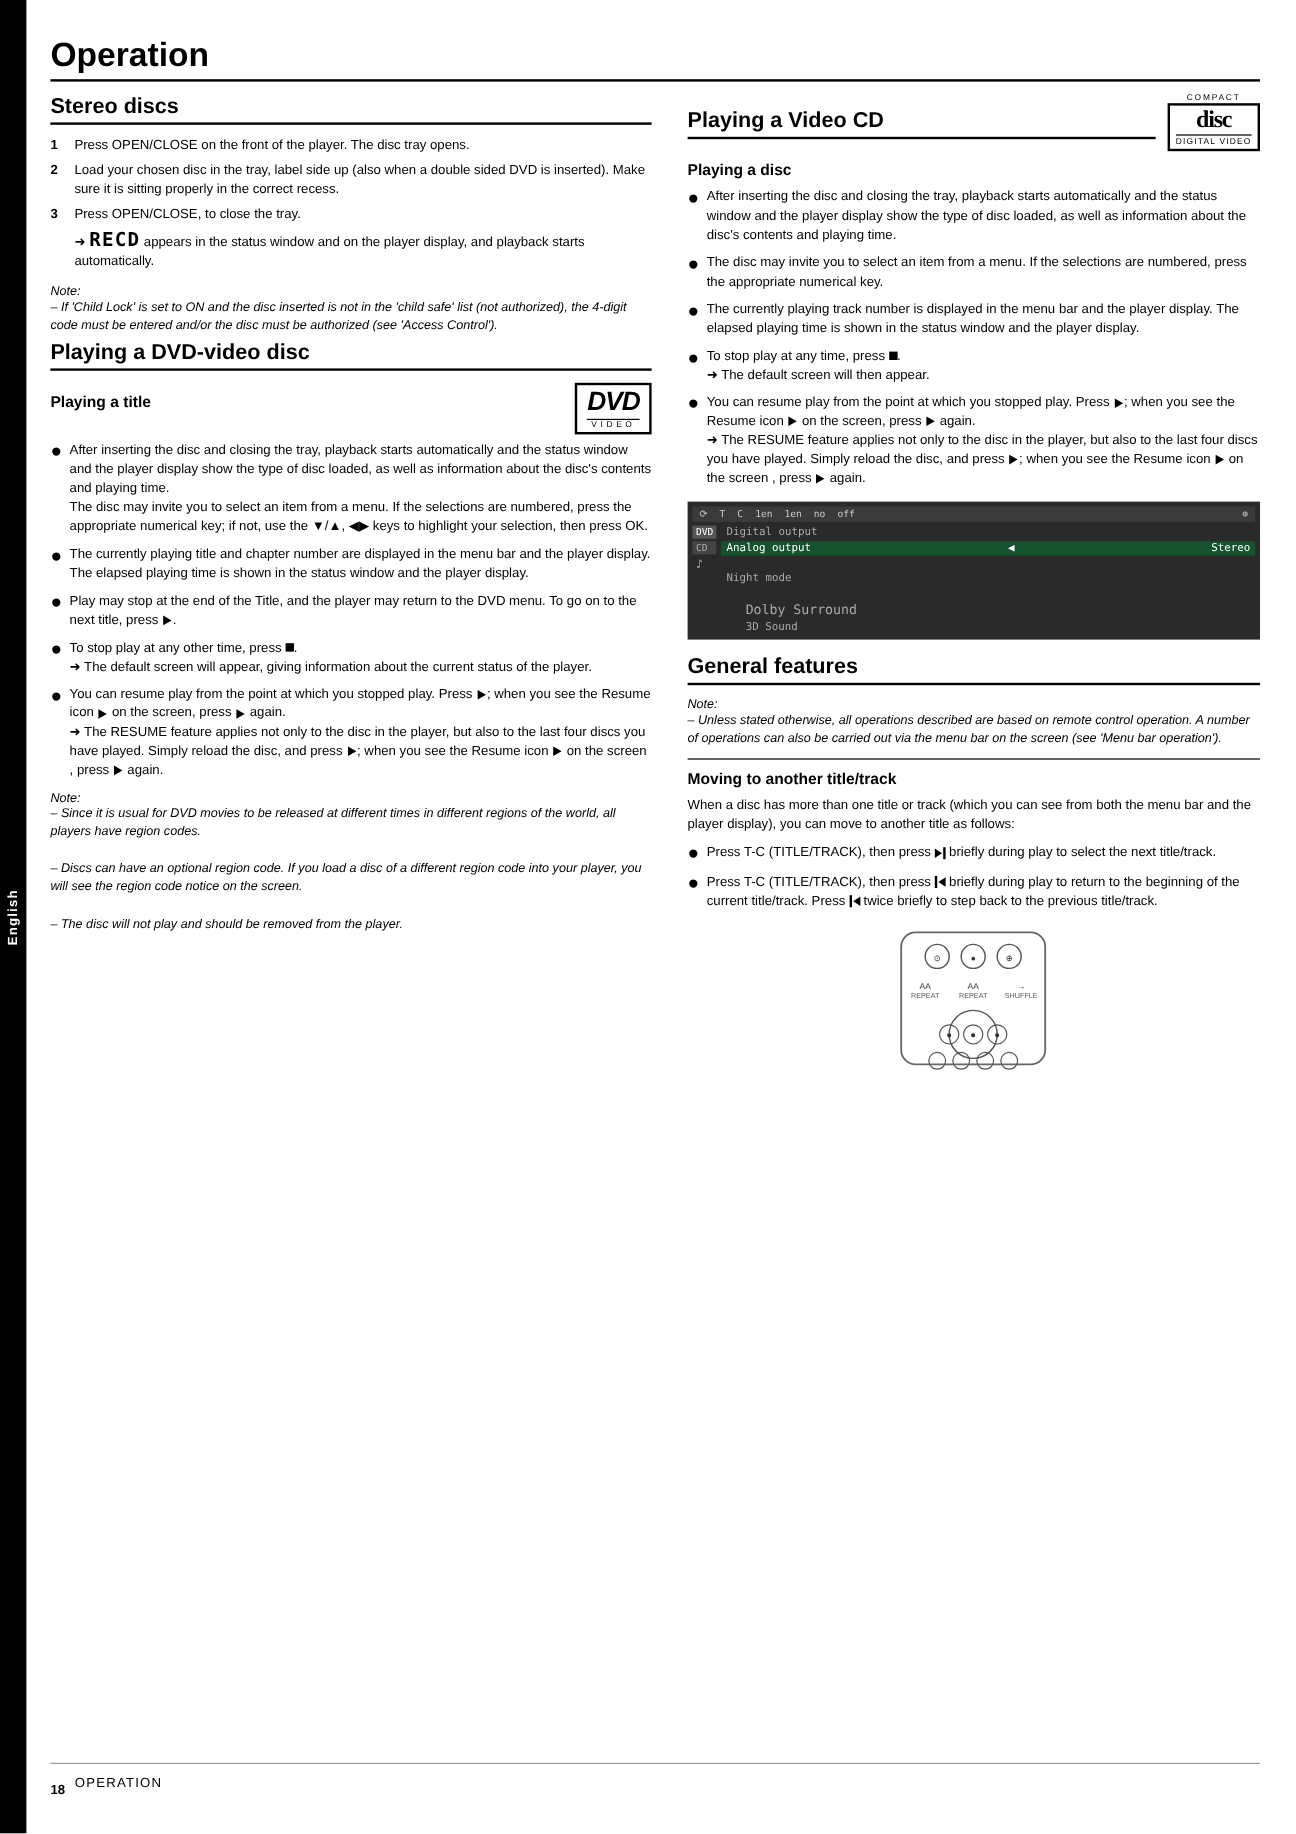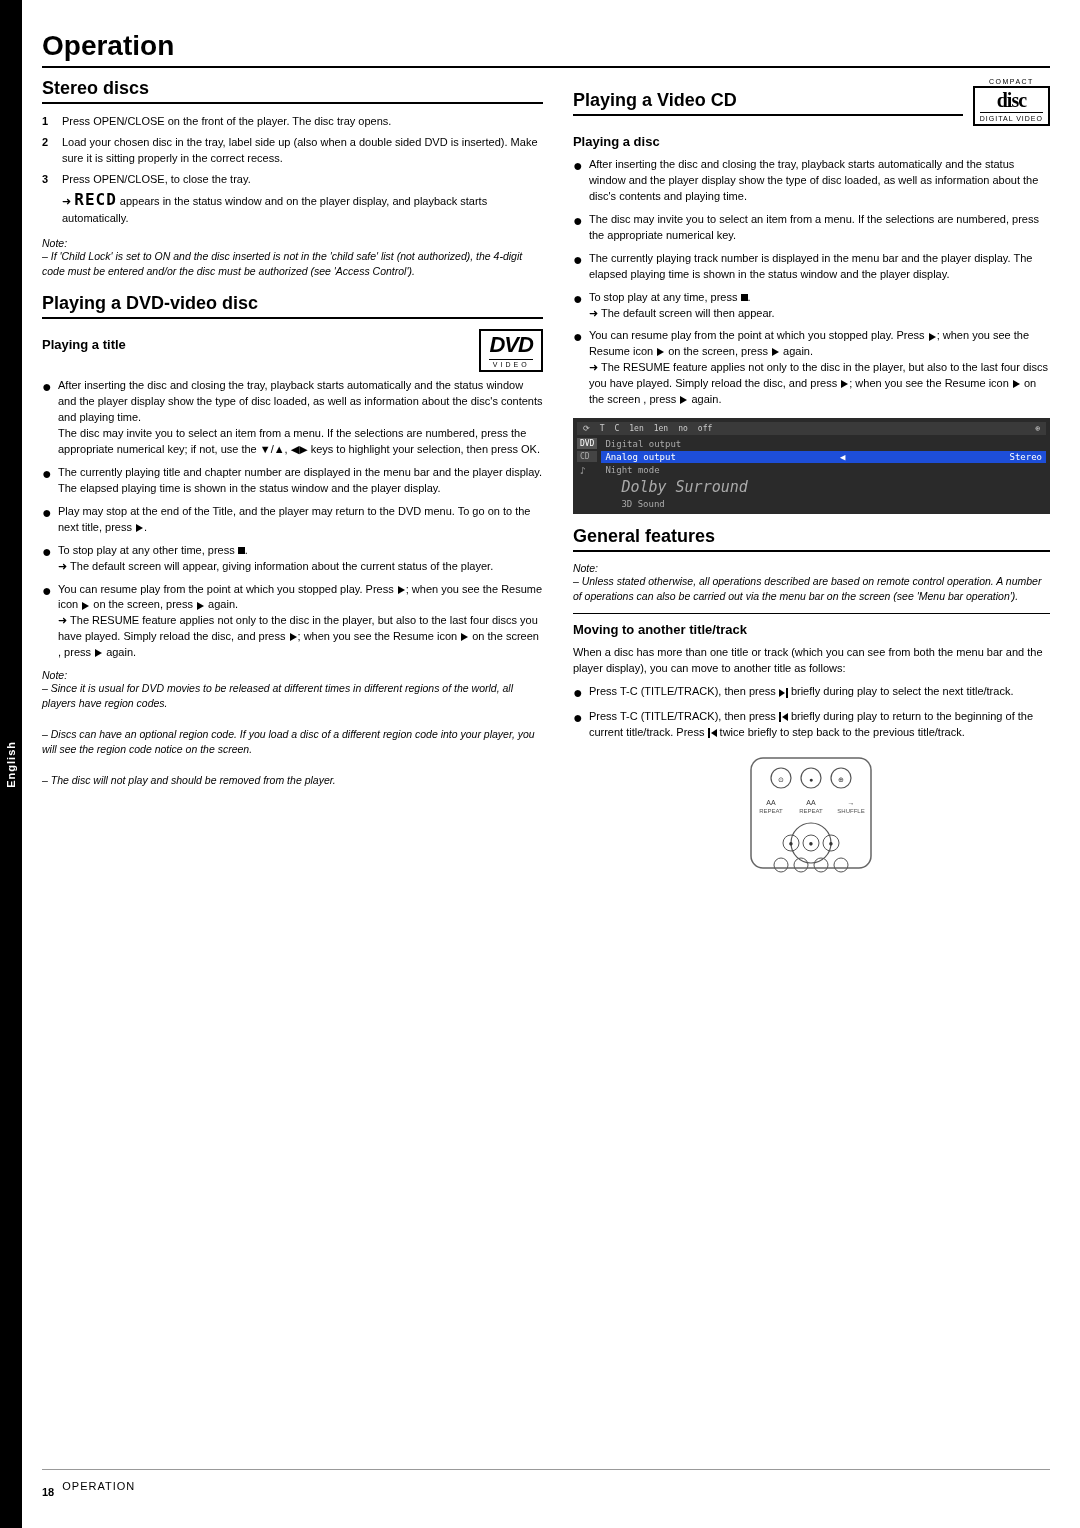--- a/index.html
+++ b/index.html
@@ -186,21 +186,21 @@
                 <span style="margin-left:0px">➜ <span class="recd">RECD</span> appears in the status window and on the player display, and playback starts automatically.</span>
               </span>
             </li>
           </ol>
           <div>
             <span class="note-label">Note:</span>
             <div class="note-text">– If 'Child Lock' is set to ON and the disc inserted is not in the 'child safe' list (not authorized), the 4-digit code must be entered and/or the disc must be authorized (see 'Access Control').</div>
           </div>
         </div>
 
-        <div style="margin-top:14px;">
+        <div style="margin-top:4px;">
           <div class="section-title">Playing a DVD-video disc</div>
 
           <div style="display:flex; align-items:flex-start; margin-bottom:6px;">
             <div style="flex:1">
               <div class="sub-title">Playing a title</div>
             </div>
             <div style="border:2px solid #000; padding:2px 8px; font-size:22px; font-weight:bold; font-style:italic; letter-spacing:-1px; line-height:1.1; margin-left:12px; flex-shrink:0;">
               <span style="font-size:22px; font-style:italic; font-weight:bold; letter-spacing:-1px;">DVD</span>
               <div style="font-size:7px; font-style:normal; font-weight:normal; letter-spacing:3px; text-align:center; border-top:1px solid #000; margin-top:1px; padding-top:1px;">VIDEO</div>
             </div>
@@ -300,27 +300,27 @@
               <span style="margin-left:auto">⊕</span>
             </div>
             <div style="display:flex; gap:4px;">
               <div style="display:flex; flex-direction:column; gap:2px;">
                 <div style="background:#555; color:#fff; padding:1px 3px; font-size:8px;">DVD</div>
                 <div style="background:#444; color:#aaa; padding:1px 3px; font-size:8px;">CD</div>
                 <div style="color:#aaa; padding:1px 3px; font-size:10px;">♪</div>
               </div>
               <div style="flex:1; display:flex; flex-direction:column; gap:1px;">
                 <div style="color:#aaa; font-size:9px; padding:1px 4px;">Digital output</div>
-                <div style="background:#1d4ed8; color:#fff; font-size:9px; padding:1px 4px; display:flex; justify-content:space-between;">
+                <div style="background:#14532d; color:#fff; font-size:9px; padding:1px 4px; display:flex; justify-content:space-between;">
                   <span>Analog output</span>
                   <span>◀</span>
                   <span>Stereo</span>
                 </div>
-                <div style="color:#aaa; font-size:9px; padding:1px 4px;">Night mode</div>
-                <div style="color:#aaa; font-size:15px; padding:1px 20px;font-style:italic;">Dolby Surround</div>
+                <div style="color:#aaa; font-size:9px; padding:13px 4px;">Night mode</div>
+                <div style="color:#aaa; font-size:11px; padding:1px 20px;">Dolby Surround</div>
                 <div style="color:#aaa; font-size:9px; padding:1px 20px;">3D Sound</div>
               </div>
             </div>
           </div>
         </div>
 
         <div style="margin-top:12px;">
           <div class="section-title">General features</div>
 
           <div style="margin-bottom:8px;">

